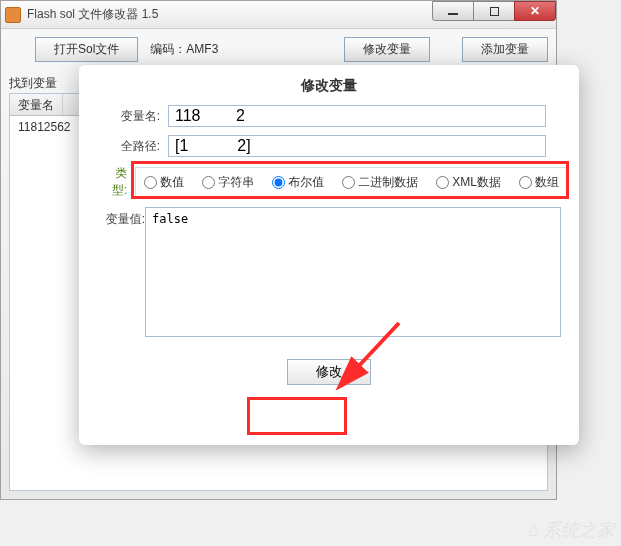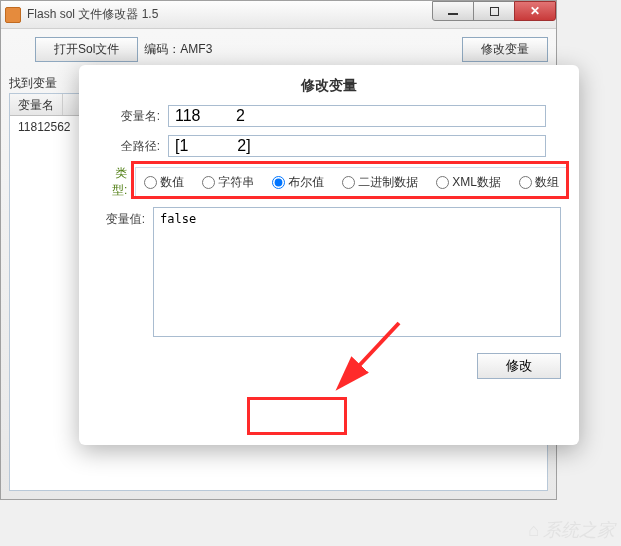--- a/index.html
+++ b/index.html
@@ -55,21 +55,21 @@
       align-items: center;
     }
     .tbtn {
       padding: 3px 18px;
       background: linear-gradient(to bottom,#fdfdfd,#e4e4e4);
       border: 1px solid #8fa8bf;
       color: #333;
       font-size: 12px;
       margin-left: 26px;
     }
-    .encoding { margin-left: 0; color:#333; }
+    .encoding { margin-left: 6px; color:#333; }
     .spacer { flex:1; }
     .searchrow {
       padding: 4px 8px 8px 8px;
       display:flex;
       align-items:center;
       gap:6px;
     }
     .searchrow .lbl { color:#333; }
     .clearbtn { padding:3px 14px; background:linear-gradient(to bottom,#fdfdfd,#e4e4e4); border:1px solid #8fa8bf; }
     .table-area { position:absolute; left:8px; top:92px; right:8px; bottom:8px; background:#fff; border:1px solid #b8c8d8;}
@@ -100,27 +100,27 @@
       border:1px solid #a9bcd0; background:#fff; font-size:16px;
     }
     .type-group {
       flex:1;
       display:flex; align-items:center; gap:18px;
       padding:6px 8px;
       border:1px solid #d0dcea;
     }
     .type-group label { display:flex; align-items:center; gap:3px; color:#333; white-space:nowrap; font-size:12px;}
     .type-group input[type=radio]{ margin:0;}
-    .value-row { display:flex; gap:8px; }
+    .value-row { display:flex; gap:0; }
     .value-row .flabel { width:48px; text-align:right; color:#444; padding-top:4px;}
     .value-row textarea {
       flex:1; height:130px; resize:none;
       border:1px solid #a9bcd0; padding:4px 6px; font-size:12px;
     }
-    .modal-buttons { display:flex; justify-content:flex-end; margin-top:16px;}
+    .modal-buttons { display:flex; justify-content:center; margin-top:22px;}
     .mbtn {
       width:84px; height:26px;
       background:linear-gradient(to bottom,#fdfdfd,#e7e7e7);
       border:1px solid #9fb3c8;
     }
 
     
     .hl-red { position:absolute; border:3px solid #ff2a2a; pointer-events:none; }
     .hl-types { left:52px; top:96px; width:438px; height:38px; }
     .hl-modify { left:168px; top:332px; width:100px; height:38px; }
@@ -159,20 +159,21 @@
     </div>
   </div>
 
   <div class="toolbar">
     <button class="tbtn">打开Sol文件</button>
     <span class="encoding">
       <span>编码：</span><span>AMF3</span>
     </span>
     <div class="spacer"></div>
     <button class="tbtn">修改变量</button>
+    <button class="tbtn">添加变量</button>
   </div>
 
   <div class="searchrow">
     <span class="lbl">找到变量</span>
     <div class="spacer"></div>
     <button class="clearbtn">清除</button>
   </div>
 
   <div class="table-area">
     <div class="table-header">

